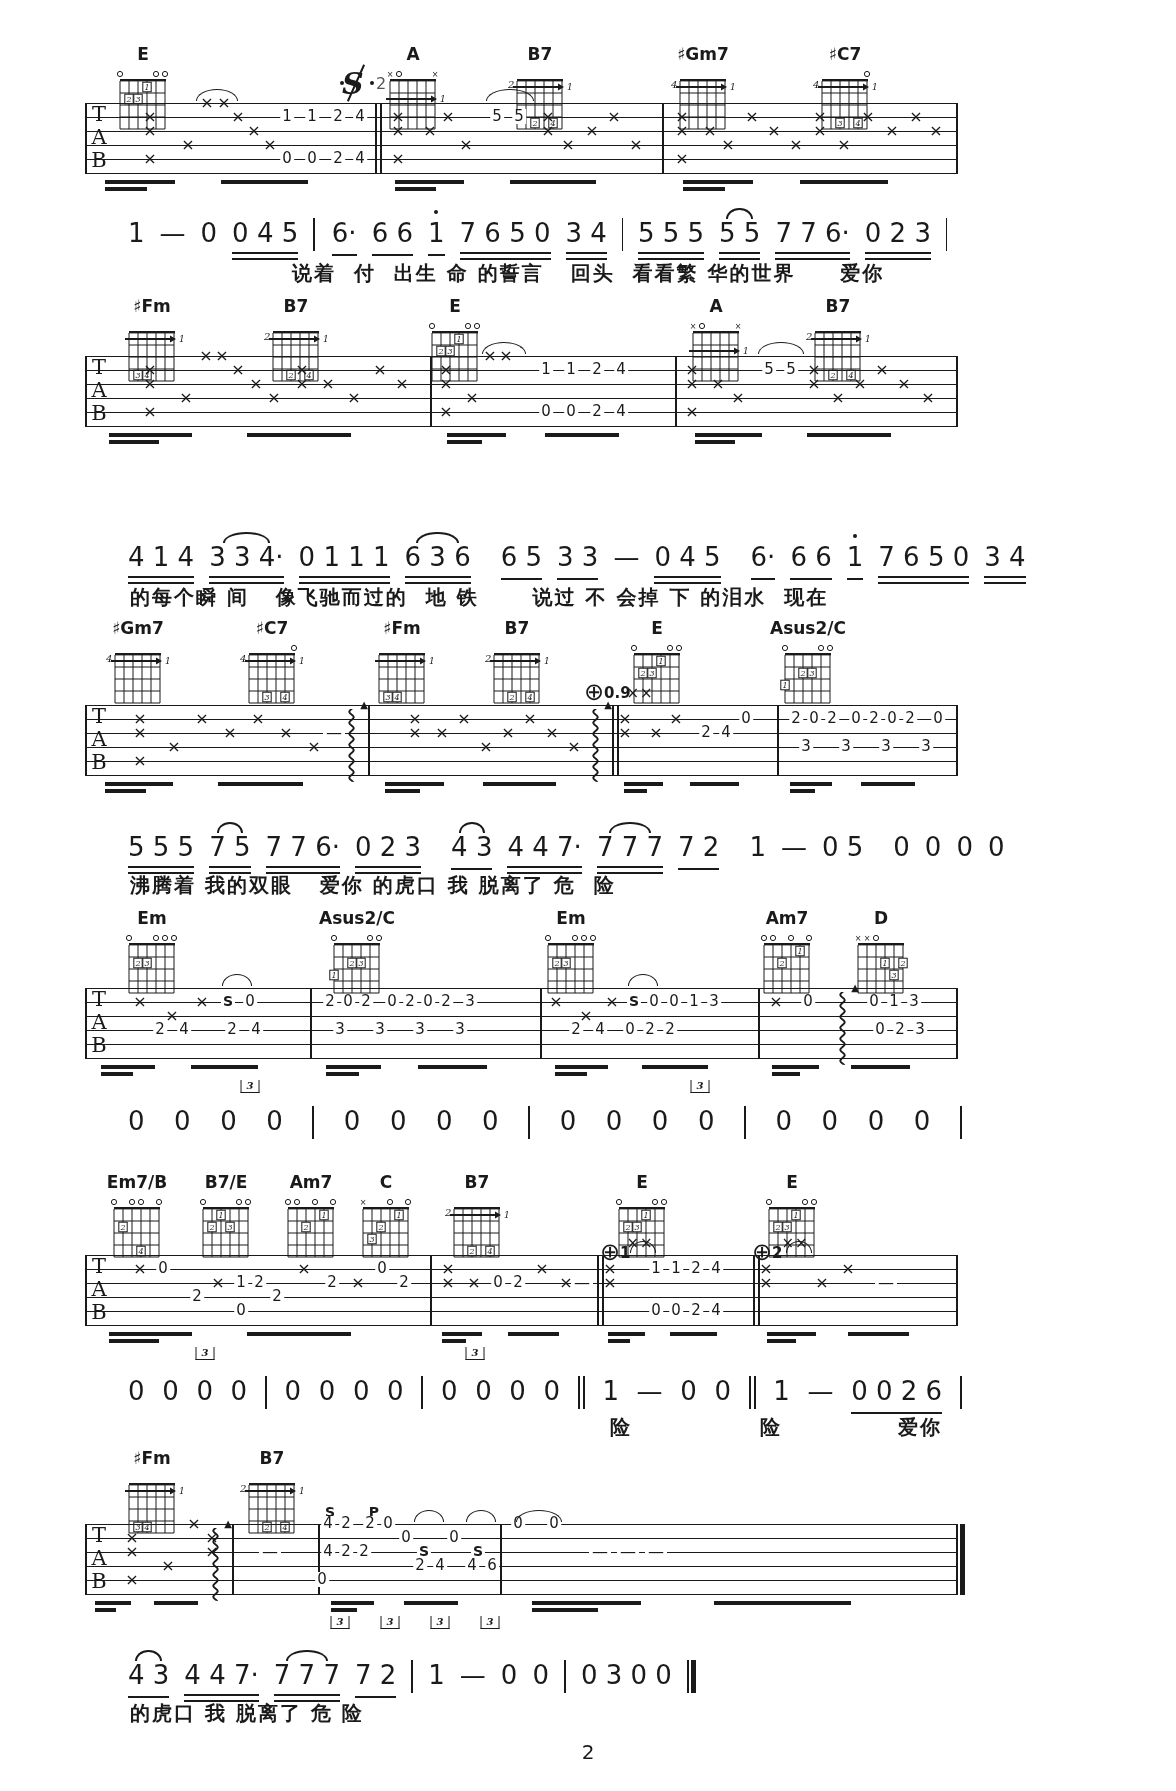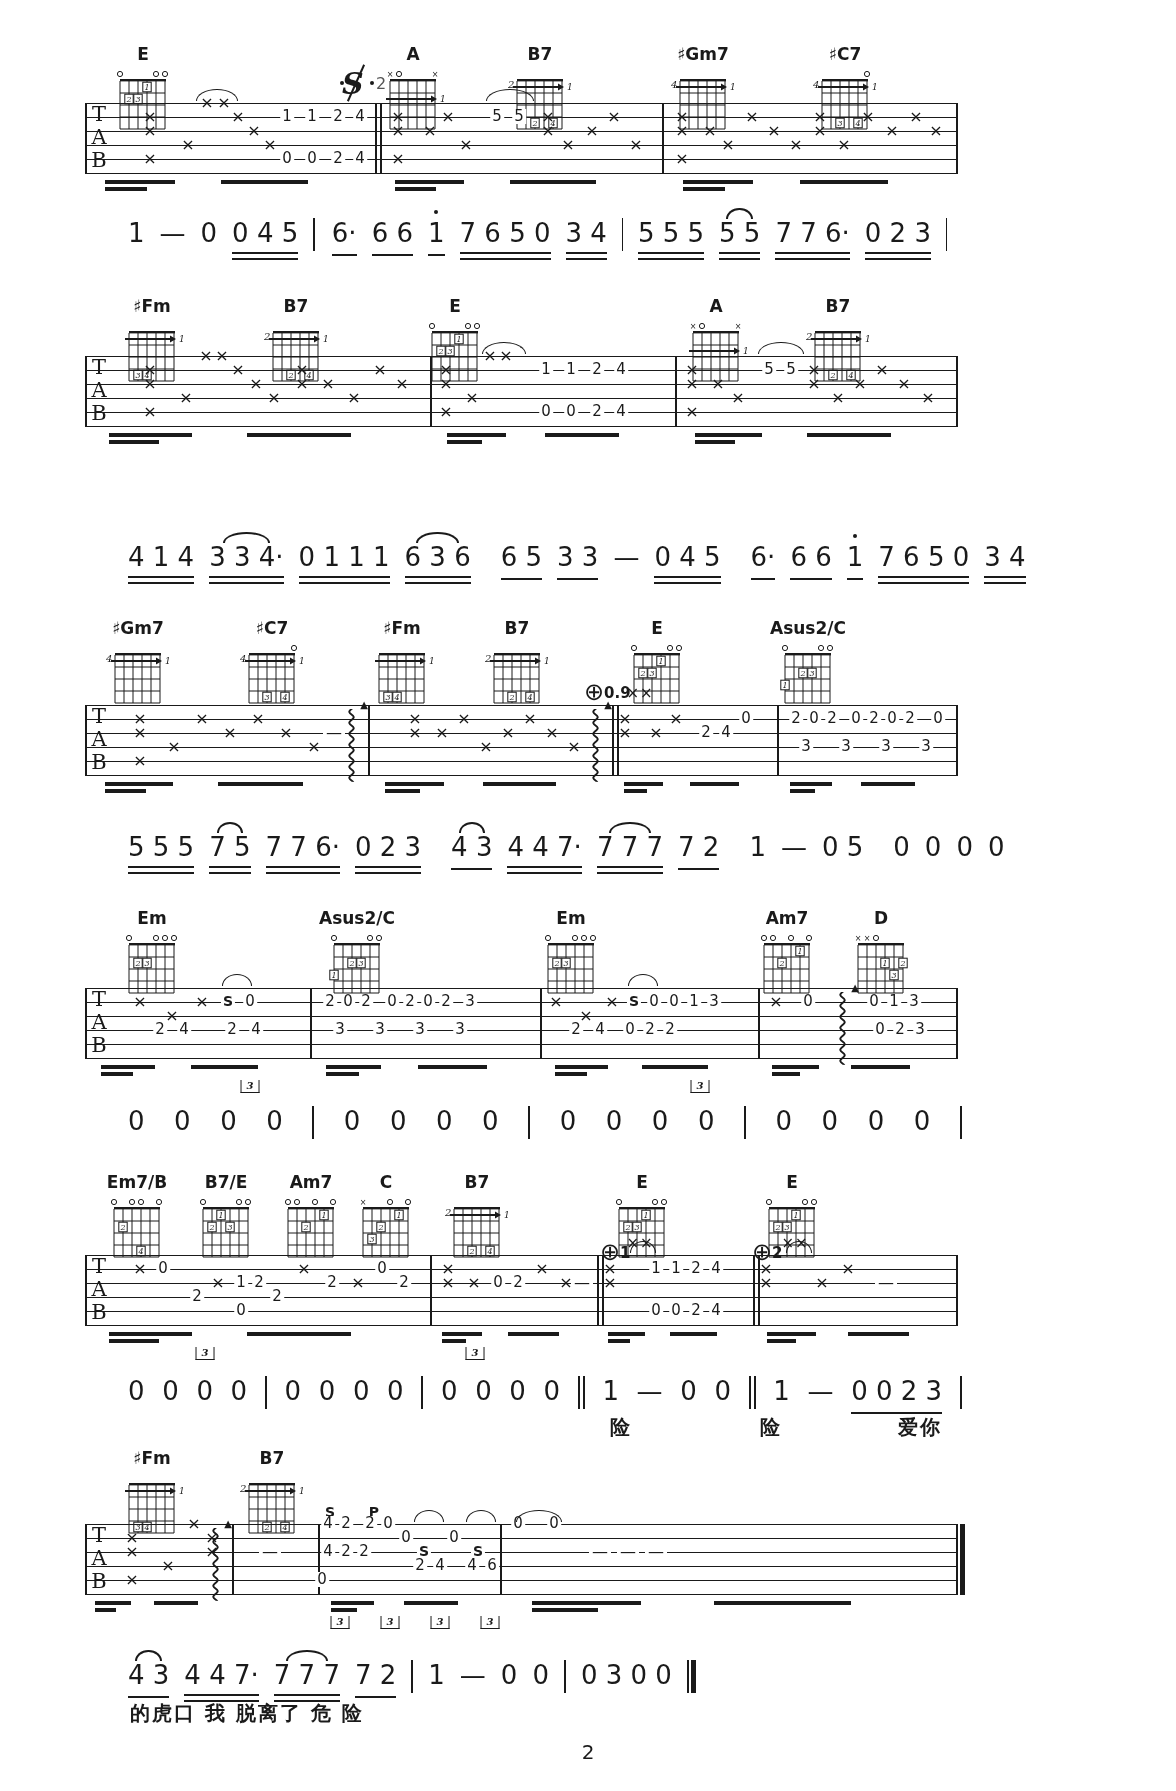--- a/index.html
+++ b/index.html
@@ -260,20 +260,21 @@
         <span class="tok u1 da">1</span>
         <span class="tok u2">7 6 5 0</span>
         <span class="tok u2">3 4</span>
         <div class="jbar"></div>
         <span class="tok u2">5 5 5</span>
         <span class="tok u2 arc">5 5</span>
         <span class="tok u2">7 7 6·</span>
         <span class="tok u2">0 2 3</span>
         <div class="jbar"></div>
       </div>
+      <span class="lyric" style="left: 292px; top: 260px;">说着  付  出生 命 的誓言   回头  看看繁 华的世界     爱你</span>
     </div>
     <div class="system">
       <div class="chord" style="left: 117px; top: 296px;">
         <div class="cname">♯Fm</div>
         <div class="cgrid"><svg width="70" height="70" viewBox="0 0 70 70" xmlns="http://www.w3.org/2000/svg">
             <rect x="12" y="15" width="46" height="2.4" fill="#1a1a1a"></rect>
             <line x1="12" y1="29" x2="57" y2="29" stroke="#1a1a1a" stroke-width="1"></line>
             <line x1="12" y1="41" x2="57" y2="41" stroke="#1a1a1a" stroke-width="1"></line>
             <line x1="12" y1="53" x2="57" y2="53" stroke="#1a1a1a" stroke-width="1"></line>
             <line x1="12" y1="65" x2="57" y2="65" stroke="#1a1a1a" stroke-width="1"></line>
@@ -460,20 +461,21 @@
         <span class="tok">—</span>
         <span class="tok u2">0 4 5</span>
         <div class="jbar"></div>
         <span class="tok u1">6·</span>
         <span class="tok u1">6 6</span>
         <span class="tok u1 da">1</span>
         <span class="tok u2">7 6 5 0</span>
         <span class="tok u2">3 4</span>
         <div class="jbar"></div>
       </div>
+      <span class="lyric" style="left: 130px; top: 584px;">的每个瞬 间   像飞驰而过的  地 铁      说过 不 会掉 下 的泪水  现在</span>
     </div>
     <div class="system">
       <div class="chord" style="left: 103px; top: 618px;">
         <div class="cname">♯Gm7</div>
         <div class="cgrid"><svg width="70" height="70" viewBox="0 0 70 70" xmlns="http://www.w3.org/2000/svg">
             <rect x="12" y="15" width="46" height="2.4" fill="#1a1a1a"></rect>
             <line x1="12" y1="29" x2="57" y2="29" stroke="#1a1a1a" stroke-width="1"></line>
             <line x1="12" y1="41" x2="57" y2="41" stroke="#1a1a1a" stroke-width="1"></line>
             <line x1="12" y1="53" x2="57" y2="53" stroke="#1a1a1a" stroke-width="1"></line>
             <line x1="12" y1="65" x2="57" y2="65" stroke="#1a1a1a" stroke-width="1"></line>
@@ -690,20 +692,21 @@
         <span class="tok">1</span>
         <span class="tok">—</span>
         <span class="tok">0 5</span>
         <div class="jbar"></div>
         <span class="tok">0</span>
         <span class="tok">0</span>
         <span class="tok">0</span>
         <span class="tok">0</span>
         <div class="jbar"></div>
       </div>
+      <span class="lyric" style="left: 130px; top: 872px;">沸腾着 我的双眼   爱你 的虎口 我 脱离了 危  险</span>
     </div>
     <div class="system">
       <div class="chord" style="left: 117px; top: 908px;">
         <div class="cname">Em</div>
         <div class="cgrid"><svg width="70" height="70" viewBox="0 0 70 70" xmlns="http://www.w3.org/2000/svg">
             <rect x="12" y="15" width="46" height="2.4" fill="#1a1a1a"></rect>
             <line x1="12" y1="29" x2="57" y2="29" stroke="#1a1a1a" stroke-width="1"></line>
             <line x1="12" y1="41" x2="57" y2="41" stroke="#1a1a1a" stroke-width="1"></line>
             <line x1="12" y1="53" x2="57" y2="53" stroke="#1a1a1a" stroke-width="1"></line>
             <line x1="12" y1="65" x2="57" y2="65" stroke="#1a1a1a" stroke-width="1"></line>
@@ -1167,21 +1170,21 @@
         <span class="tok">0</span>
         <span class="tok">0</span>
         <div class="jdouble"></div>
         <span class="tok">1</span>
         <span class="tok">—</span>
         <span class="tok">0</span>
         <span class="tok">0</span>
         <div class="jdouble"></div>
         <span class="tok">1</span>
         <span class="tok">—</span>
-        <span class="tok u1">0 0 2 3</span>
+        <span class="tok u1">0 0 2 6</span>
         <div class="jbar"></div>
       </div>
       <span class="lyric" style="left: 610px; top: 1414px;">险</span>
       <span class="lyric" style="left: 760px; top: 1414px;">险</span>
       <span class="lyric" style="left: 898px; top: 1414px;">爱你</span>
     </div>
     <div class="system">
       <div class="chord" style="left: 117px; top: 1448px;">
         <div class="cname">♯Fm</div>
         <div class="cgrid"><svg width="70" height="70" viewBox="0 0 70 70" xmlns="http://www.w3.org/2000/svg">

